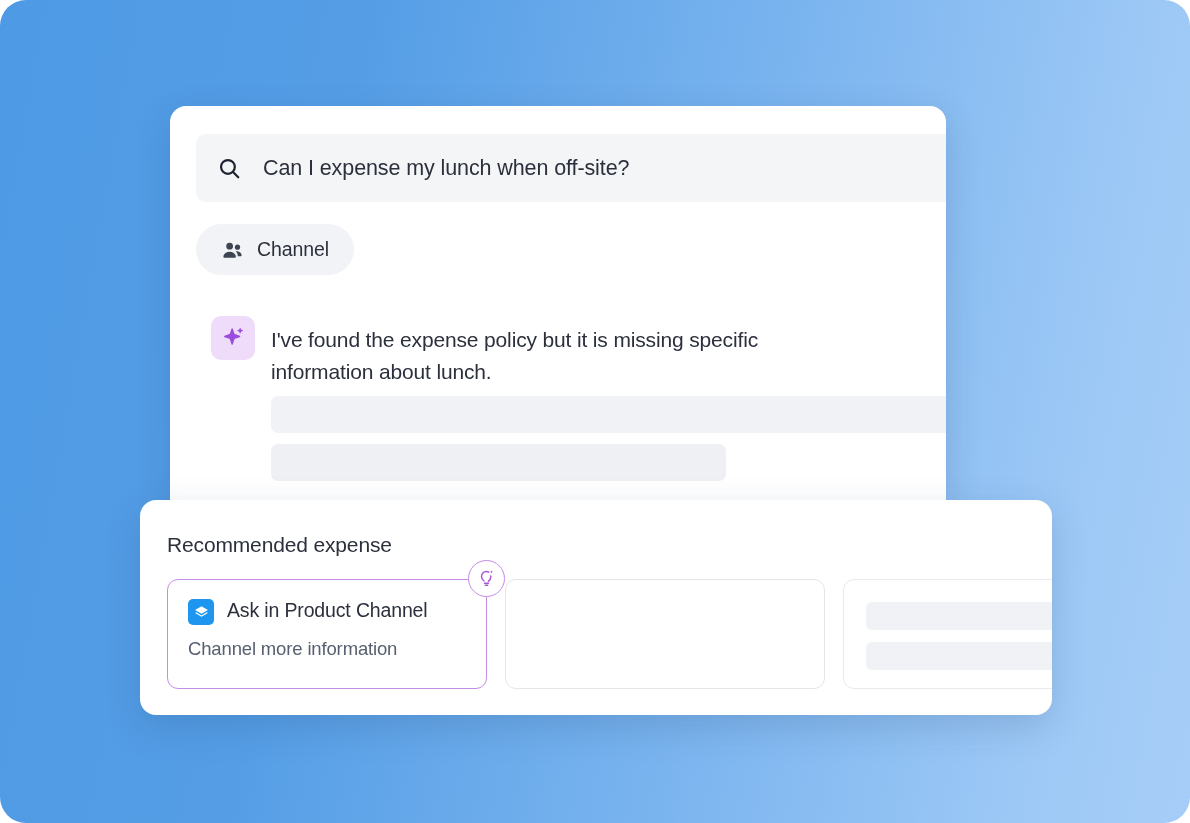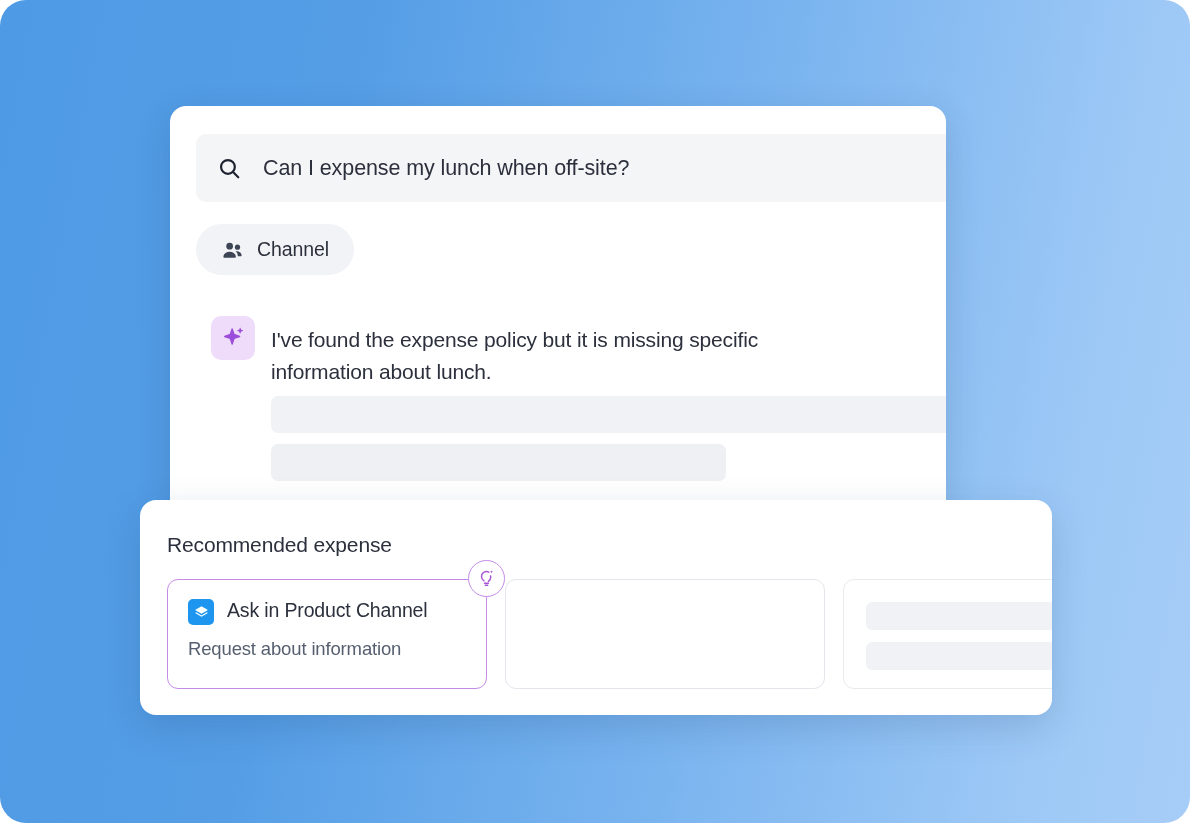--- a/index.html
+++ b/index.html
@@ -301,21 +301,21 @@
       <div class="rec-card selected">
         <div class="rec-card-head">
           <span class="rec-card-icon" style="background:#1e96f0;">
             <svg width="17" height="17" viewBox="0 0 24 24" fill="#ffffff">
               <path d="M12 3 3 8.3l9 5.3 9-5.3L12 3z"></path>
               <path d="M12 16.2 4.6 11.8l-1.6.9 9 5.3 9-5.3-1.6-.9L12 16.2z"></path>
             </svg>
           </span>
           <span class="rec-card-title">Ask in Product Channel</span>
         </div>
-        <div class="rec-card-sub">Request about information</div>
+        <div class="rec-card-sub">Channel more information</div>
 
         <span class="hint-badge">
           <svg width="21" height="21" viewBox="0 0 24 24" fill="none" stroke="#a855d6" stroke-width="1.7" stroke-linecap="round" stroke-linejoin="round">
             <path d="M9.1 14.6c-1.7-1-2.8-2.8-2.8-4.9 0-3.1 2.5-5.6 5.6-5.6 1 0 1.9.2 2.7.7"></path>
             <path d="M16.7 9.2c.1.4.1.8.1 1.2 0 2-1 3.8-2.6 4.8"></path>
             <line x1="9.8" y1="17.3" x2="14.2" y2="17.3"></line>
             <line x1="10.6" y1="19.6" x2="13.4" y2="19.6"></line>
             <path d="M17.7 2.6l.5 1.3 1.3.5-1.3.5-.5 1.3-.5-1.3-1.3-.5 1.3-.5.5-1.3z" fill="#a855d6" stroke="none"></path>
           </svg>
         </span>

